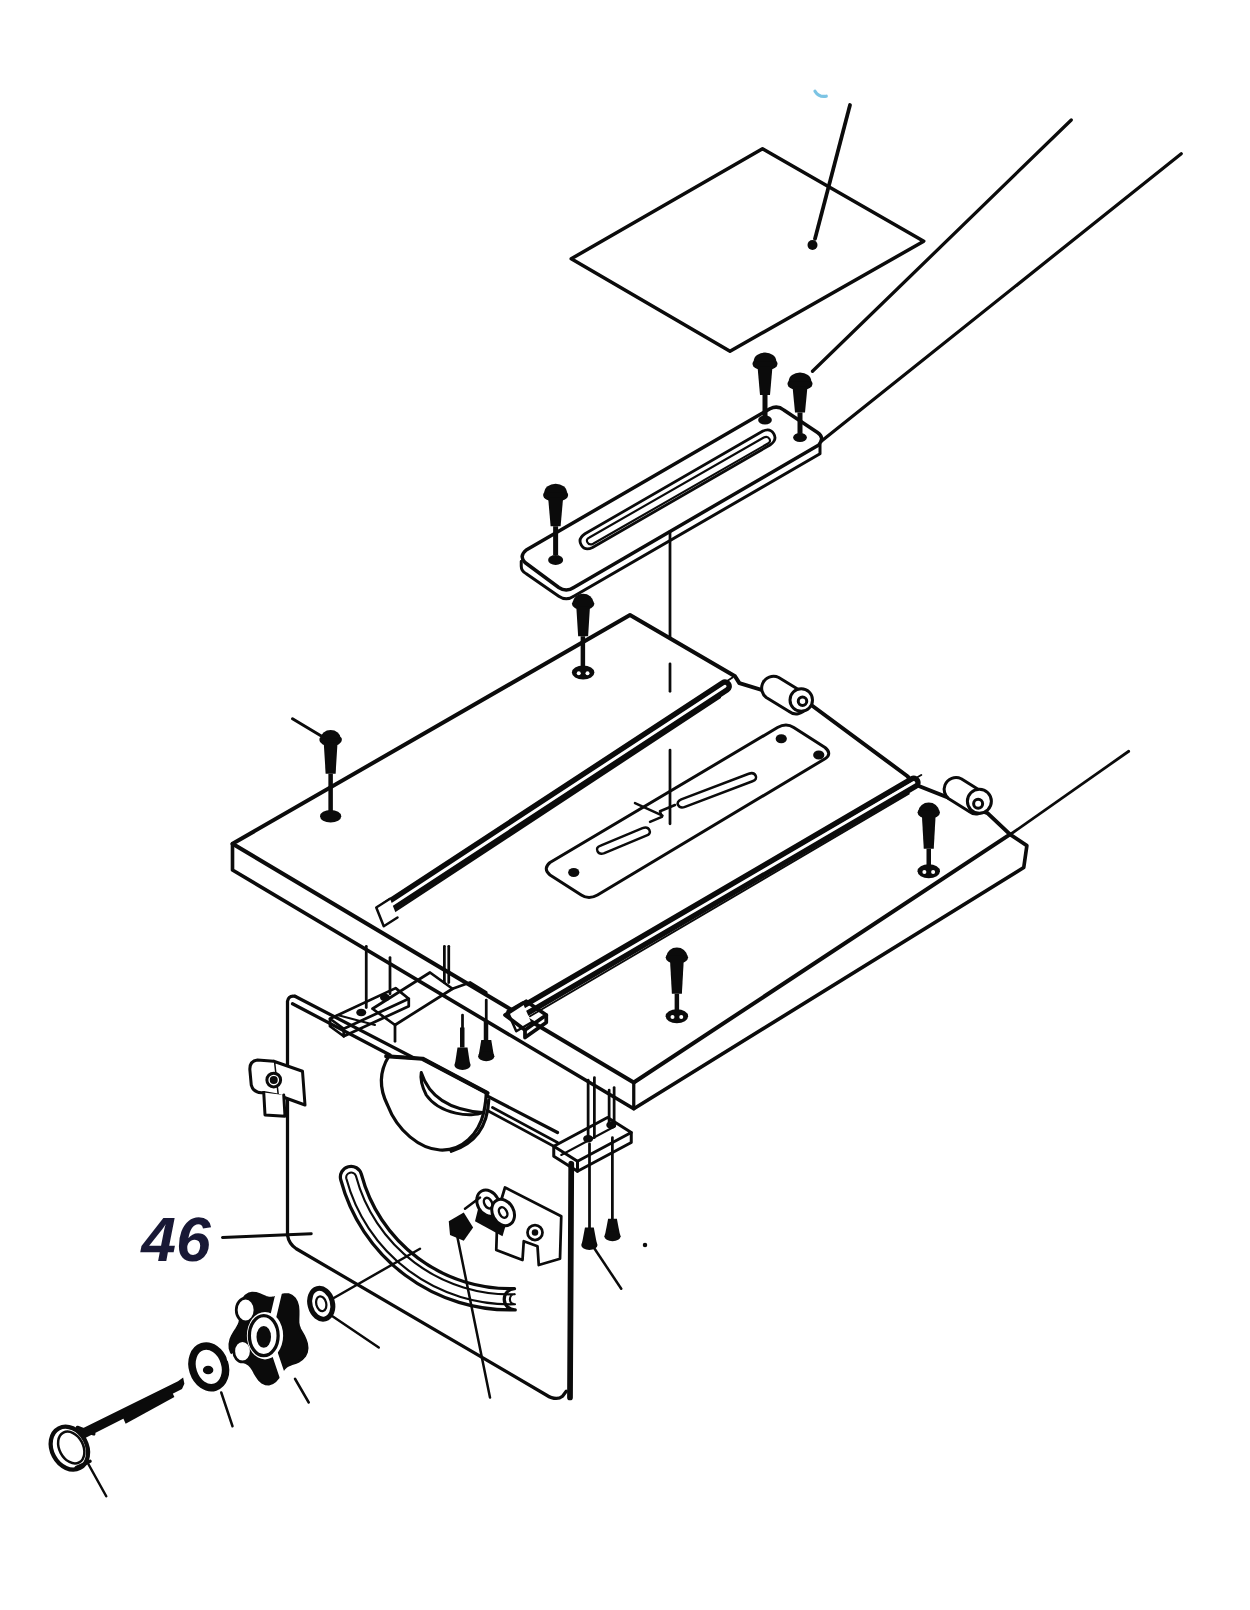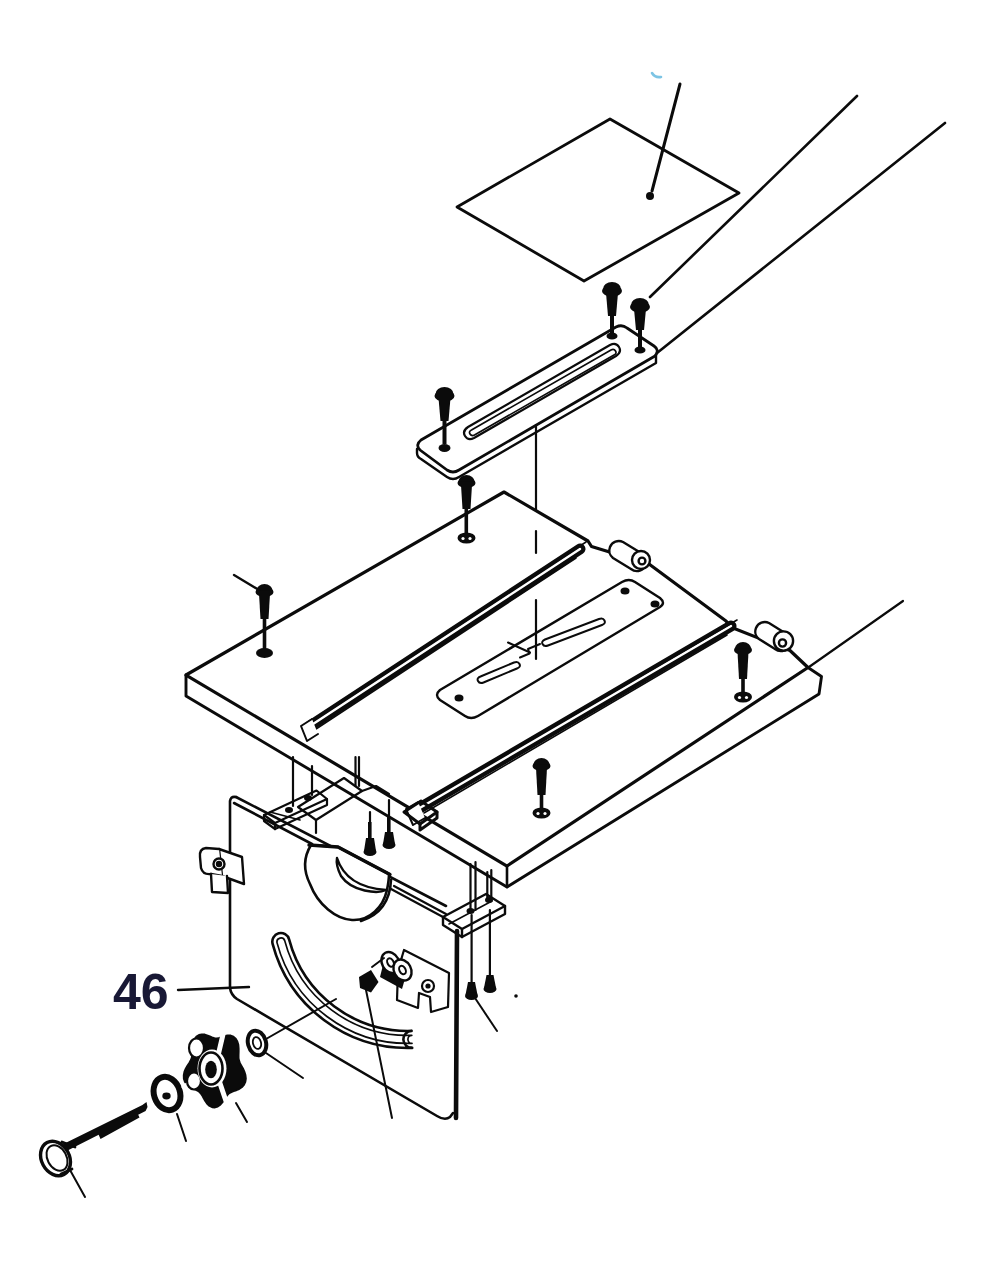--- a/index.html
+++ b/index.html
@@ -1,16 +1,16 @@
 <!DOCTYPE html>
 <html><head>
 <meta charset="utf-8">
 <style>
 html,body{margin:0;padding:0;background:#ffffff;}
-#wrap{width:1000px;height:1288px;position:relative;background:#fff;overflow:hidden;}
+#wrap{width:1000px;height:1288px;position:relative;background:#fff;overflow:hidden;font-style:italic;}
 svg{position:absolute;top:0;left:0;filter:blur(0.3px);}
 .t46{font-family:"Liberation Sans",sans-serif;font-size:50px;font-weight:bold;fill:#181835;}
 </style>
 </head>
 <body>
 <div id="wrap">
 <svg width="1000" height="1288" viewBox="0 0 1000 1288" fill="none" stroke-linecap="round" stroke-linejoin="round">
 
 <g stroke="#0b0b0b" stroke-width="2.8">
   <polygon points="610,119 739,193 584,281 457,207"></polygon>

